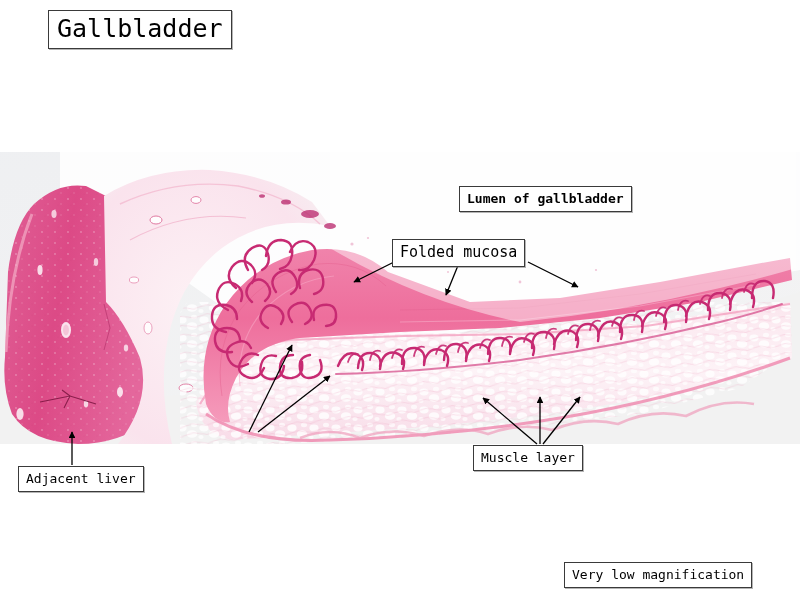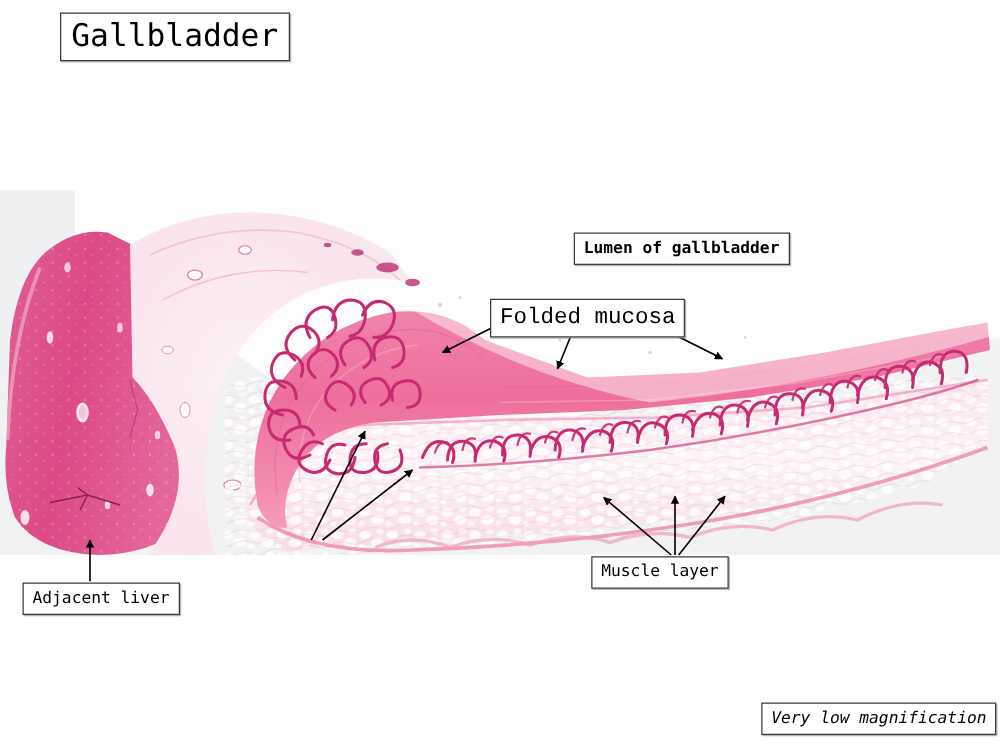--- a/index.html
+++ b/index.html
@@ -25,25 +25,25 @@
     box-shadow:1px 1px 0 rgba(120,120,120,.55);
     color:#000000;
     font-family:"DejaVu Sans Mono","Liberation Mono",monospace;
     white-space:nowrap;
     line-height:1;
     box-sizing:border-box;
     z-index:30;
   }
   .lb-title{left:8px;top:10px;font-size:25px;padding:5px 8px 7px 8px;margin-left:40px;}
   .lb-lumen{left:459px;top:186px;font-size:13px;padding:5px 7px 6px 7px;font-weight:bold;}
-  .lb-mucosa{left:392px;top:239px;font-size:18px;padding:5px 7px 6px 7px;font-family:Liberation Mono, monospace;}
+  .lb-mucosa{left:392px;top:239px;font-size:15px;padding:5px 7px 6px 7px;}
   .lb-vessels{left:185px;top:433px;font-size:13px;padding:5px 7px 6px 7px;}
   .lb-muscle{left:473px;top:445px;font-size:13px;padding:5px 7px 6px 7px;}
   .lb-liver{left:18px;top:466px;font-size:13px;padding:5px 7px 6px 7px;}
-  .lb-mag{left:609px;top:562px;font-size:13px;padding:5px 7px 6px 7px;font-style:italic;}
+  .lb-mag{left:564px;top:562px;font-size:13px;padding:5px 7px 6px 7px;}
 
   
   .leaders{position:absolute;left:0;top:0;width:800px;height:600px;z-index:20;pointer-events:none;}
 </style>
 </head>
 <body>
 
 <div id="stage">
 
   <div class="slide-area">

